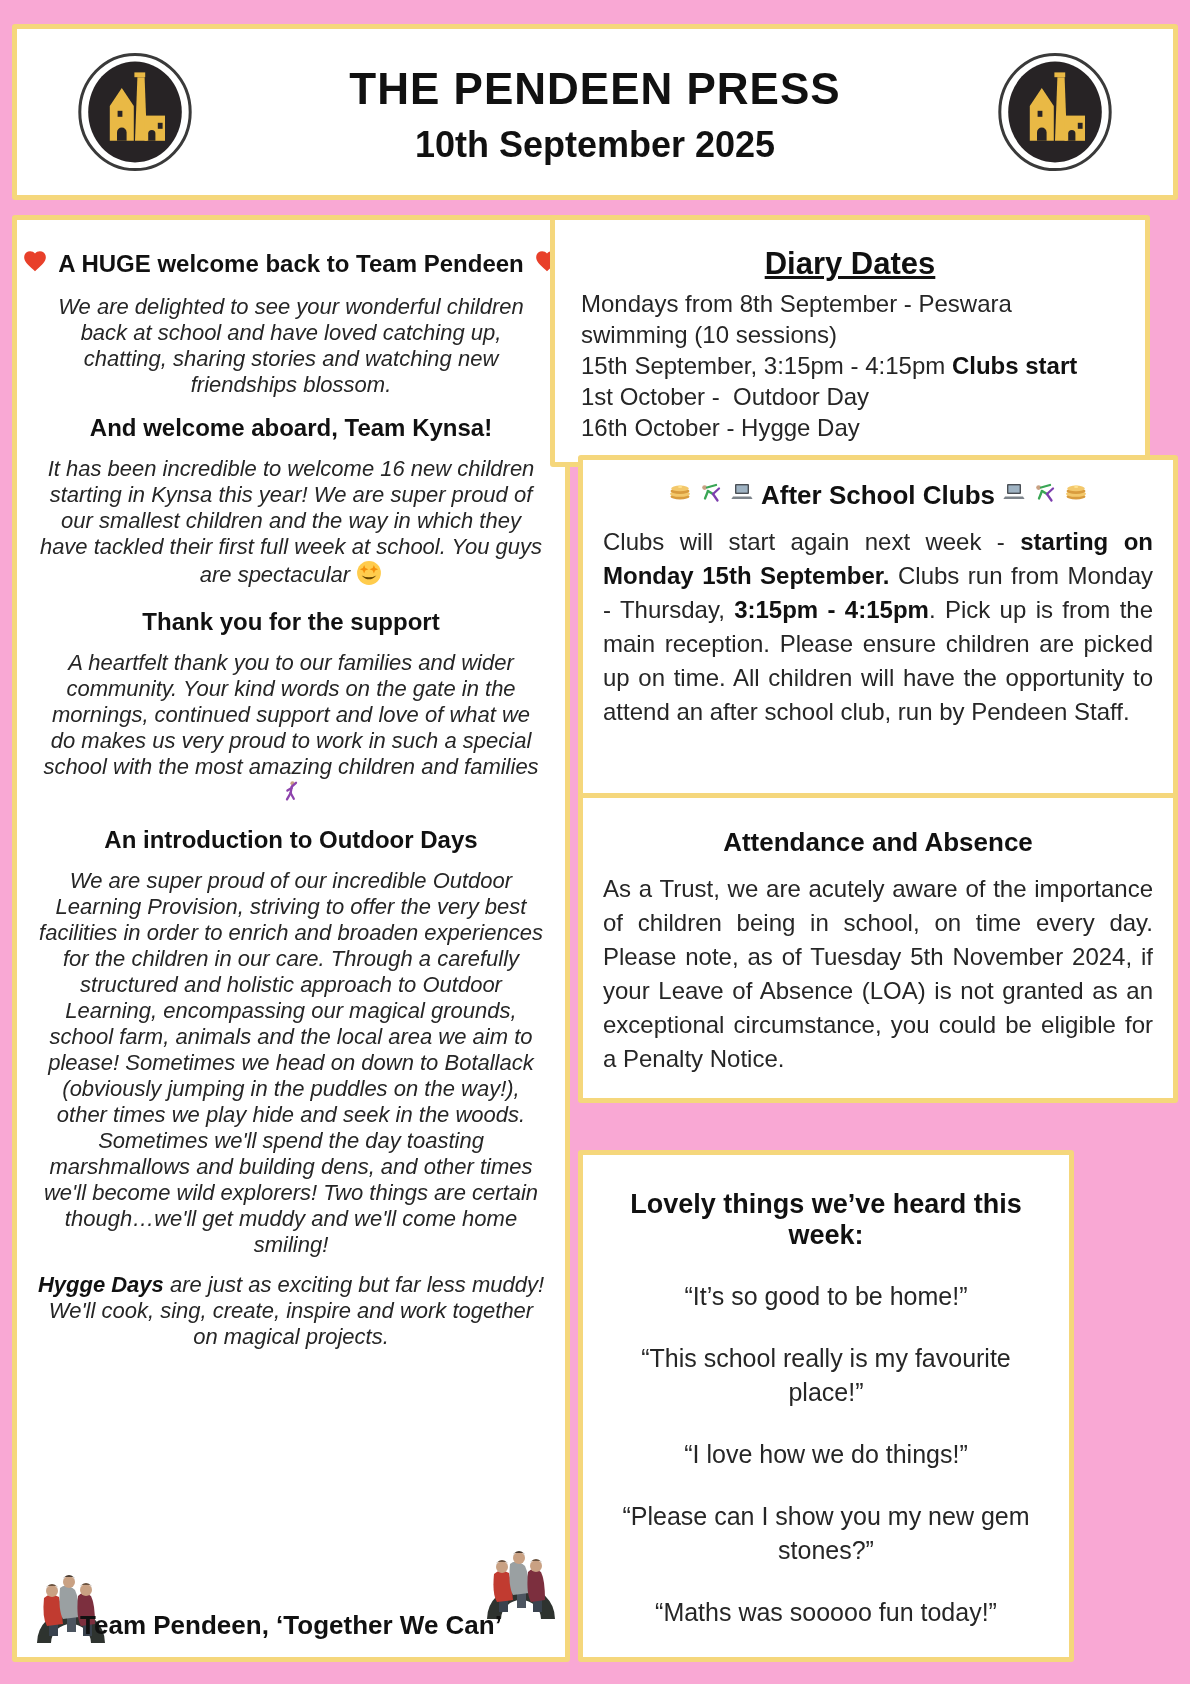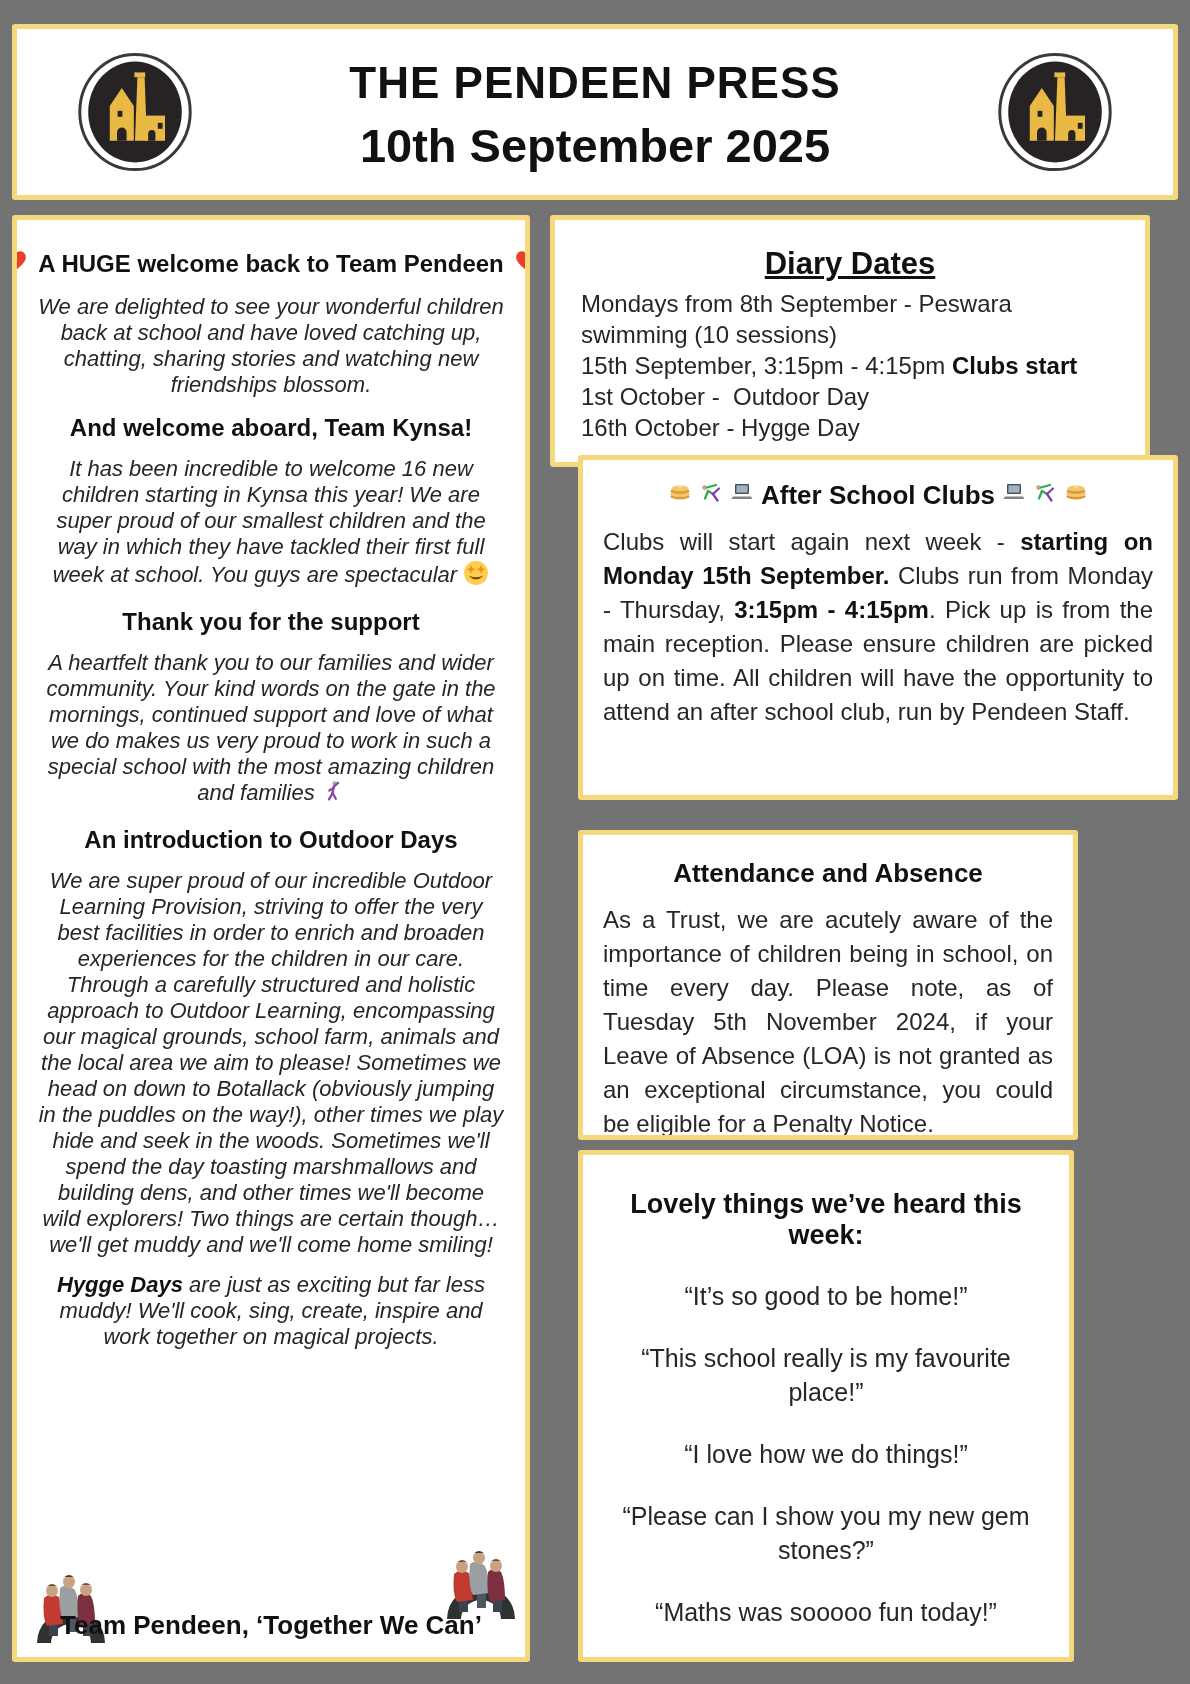--- a/index.html
+++ b/index.html
@@ -1,47 +1,47 @@
 <!DOCTYPE html>
 <html><head>
 <meta charset="utf-8">
 <style>
   html,body{margin:0;padding:0;background:#ffffff;}
-  .page{position:relative;width:1190px;height:1684px;background:#737373;overflow:hidden;
+  .page{position:relative;width:1190px;height:1684px;background:#f9a8d4;overflow:hidden;
         font-family:"Liberation Sans","DejaVu Sans",sans-serif;color:#262626;}
   .box{position:absolute;box-sizing:border-box;border:5px solid #F5D77C;border-radius:3px;background:#fff;overflow:hidden;}
 
   
   .header{left:12px;top:24px;width:1166px;height:176px;display:flex;align-items:center;justify-content:space-between;padding:0 52px;}
   .logo{width:132px;height:120px;flex:0 0 auto;}
   .header-text{flex:1;text-align:center;}
   .header-text h1{margin:6px 0 10px 0;font-size:44px;font-weight:800;letter-spacing:1px;color:#111;}
-  .header-text h2{margin:10px 0 0 0;font-size:47px;font-weight:800;color:#111;}
+  .header-text h2{margin:10px 0 0 0;font-size:36px;font-weight:800;color:#111;}
 
   
-  .left-col{left:12px;top:215px;width:518px;height:1447px;padding:12px 20px 46px 20px;text-align:center;}
+  .left-col{left:12px;top:215px;width:558px;height:1447px;padding:12px 20px 46px 20px;text-align:center;}
   .left-col p{margin:0 0 6px 0;font-size:22px;line-height:26px;font-style:italic;}
   .lc-head{margin:16px 0 14px 0;font-size:24px;font-weight:800;color:#111;display:flex;align-items:center;justify-content:center;gap:10px;}
   .lc-head .txt{white-space:nowrap;}
   .emoji-svg{display:inline-block;vertical-align:-4px;}
   .lc-footer{position:absolute;left:0;right:0;bottom:16px;text-align:center;font-size:26px;font-weight:800;color:#111;}
   .photo{position:absolute;width:80px;height:102px;}
   .photo-left{left:14px;bottom:10px;}
   .photo-right{right:4px;bottom:34px;}
 
   
   .diary{left:550px;top:215px;width:600px;height:252px;padding:24px 26px;}
   .diary h3{margin:2px 0 6px 0;text-align:center;font-size:31px;font-weight:800;text-decoration:underline;color:#111;}
   .d-line{font-size:24px;line-height:31px;white-space:pre-wrap;text-align:left;}
 
   .clubs{left:578px;top:455px;width:600px;height:345px;padding:8px 20px;}
   .sec-head{margin:12px 0 14px 0;text-align:center;font-size:26px;font-weight:800;color:#111;display:flex;align-items:flex-start;justify-content:center;gap:7px;}
   .just{font-size:24px;line-height:34px;text-align:justify;margin:10px 0 0 0;}
 
-  .attendance{left:578px;top:830px;width:500px;height:310px;padding:11px 20px;}
+  .attendance{left:578px;top:793px;width:600px;height:310px;padding:17px 20px;}
 
   .lovely{left:578px;top:1150px;width:496px;height:512px;padding:20px 20px;}
   .lovely h3{margin:14px 0 6px 0;text-align:center;font-size:27px;font-weight:800;color:#111;}
   .quote{text-align:center;font-size:25px;line-height:34px;margin-top:28px;}
   .narrow{max-width:470px;margin-left:auto;margin-right:auto;}
 
   strong{font-weight:800;color:#111;}
 </style>
 </head>
 <body>

